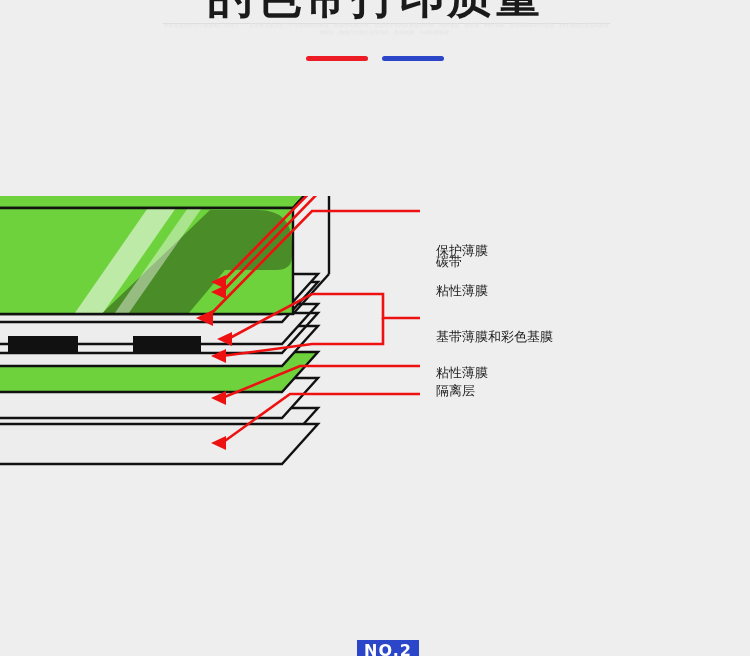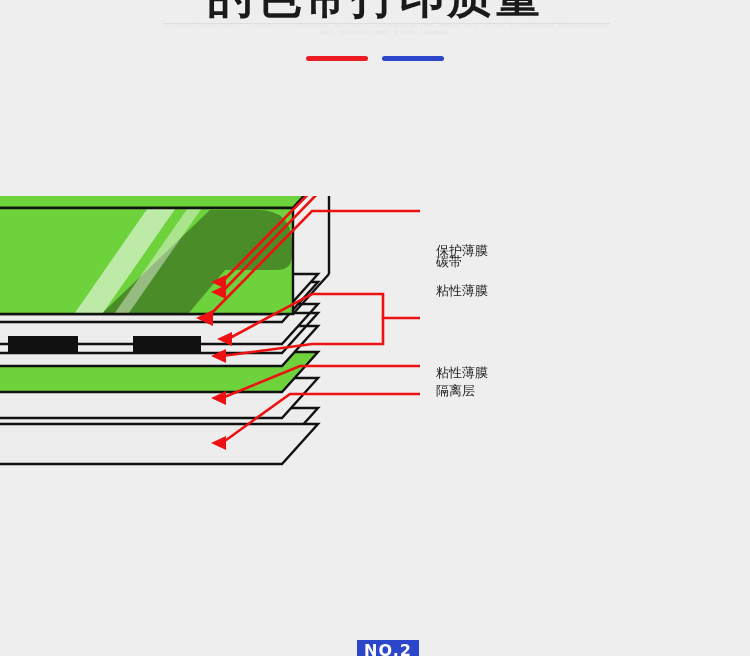--- a/index.html
+++ b/index.html
@@ -132,19 +132,20 @@
         <polygon points="211,202 226,195 226,209"></polygon>
         <polygon points="211,247 226,240 226,254"></polygon>
       </g>
     </svg>
   </div>
 
   <div class="labels">
     <div class="lbl" style="top:46px">保护薄膜</div>
     <div class="lbl" style="top:57px">碳带</div>
     <div class="lbl" style="top:86px">粘性薄膜</div>
+    <div class="lbl" style="top:132px">基带薄膜和彩色基膜</div>
     <div class="lbl" style="top:168px">粘性薄膜</div>
     <div class="lbl" style="top:186px">隔离层</div>
   </div>
 
   <div class="badge">NO.2</div>
 
 </div>
 
 </body></html>

